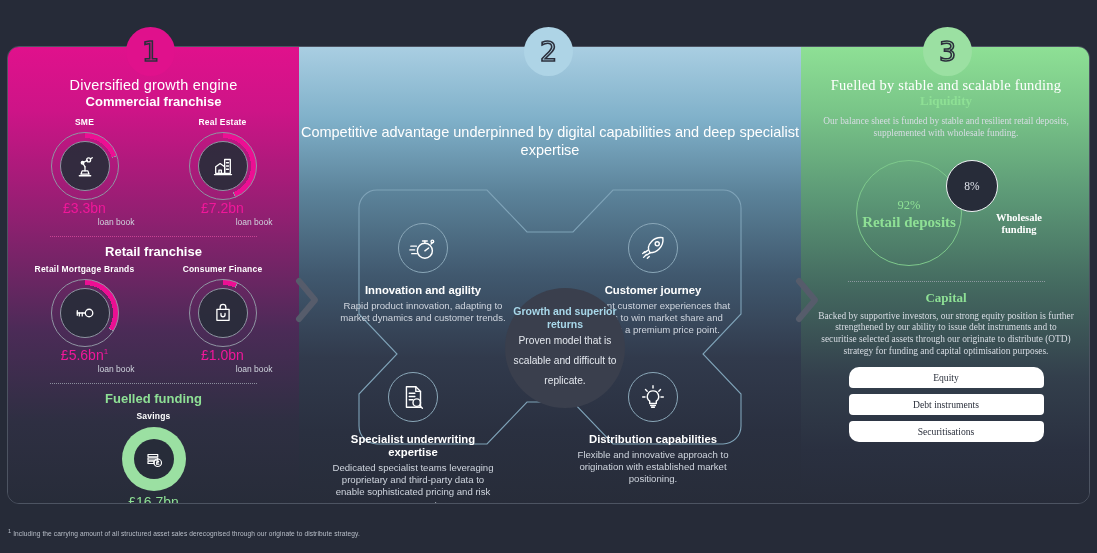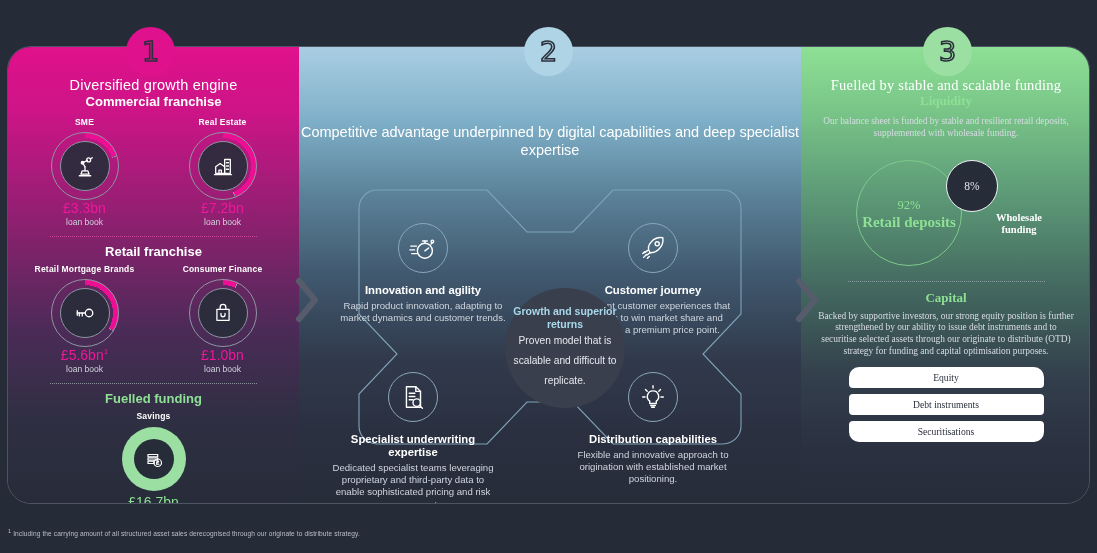--- a/index.html
+++ b/index.html
@@ -14,21 +14,21 @@
     width: 1097px; height: 553px;
     background: #262b38;
   }
 
   
   .board {
     position: absolute;
     left: 7px; top: 46px;
     width: 1083px; height: 458px;
     border: 1px solid #4d5462;
-    border-radius: 24px;
+    border-radius: 12px;
     overflow: hidden;
     background: #272c39;
   }
 
   
   .panel { position: absolute; top: 0; height: 458px; overflow: hidden; }
   .p1 { left: 0;   width: 291px; background: linear-gradient(180deg, #e0118c 0%, #cd1487 14%, #8e2070 38%, #4b2b57 62%, #2e2f42 82%, #272c39 100%); }
   .p2 { left: 291px; width: 502px; background: linear-gradient(180deg, #a9cee2 0%, #7fb0c9 16%, #5b8299 32%, #40586e 50%, #313a4c 68%, #2a3040 84%, #272c39 100%); }
   .p3 { left: 793px; width: 290px; background: linear-gradient(180deg, #8ee095 0%, #79c588 14%, #5d9a77 32%, #446a60 52%, #333f4c 72%, #2a3040 88%, #272c39 100%); font-family: Liberation Serif, serif; }
 
@@ -52,21 +52,21 @@
   
   .panel-title {
     position: absolute; width: 100%; text-align: center;
     color: #ffffff; font-size: 14.5px; letter-spacing: .2px;
   }
   .sub-head { text-align: center; color: #ffffff; font-weight: bold; font-size: 13px; }
   .sub-head.green { color: #8ee095; }
   .tiny-label { text-align: center; color: #ffffff; font-weight: bold; font-size: 8.5px; letter-spacing: .2px; }
   .value { text-align: center; font-size: 14px; color: #f0179a; }
   .value.green { color: #8ee095; }
-  .value-sub { text-align: center; font-size: 8.5px; color: #cfd4dd; margin-top: 1px; }
+  .value-sub { text-align: right; font-size: 8.5px; color: #cfd4dd; margin-top: 1px; }
   .dots {
     border-top: 1.5px dotted #9aa0ac;
     width: 207px; margin: 0 auto; opacity: .85;
   }
   .dots.pink { border-top-color: #d44a9b; }
 
   
   .p1-wrap { position: absolute; inset: 0; padding-top: 30px; }
   .metric-row { display: flex; justify-content: center; gap: 38px; margin-top: 8px; }
   .metric { width: 100px; }

